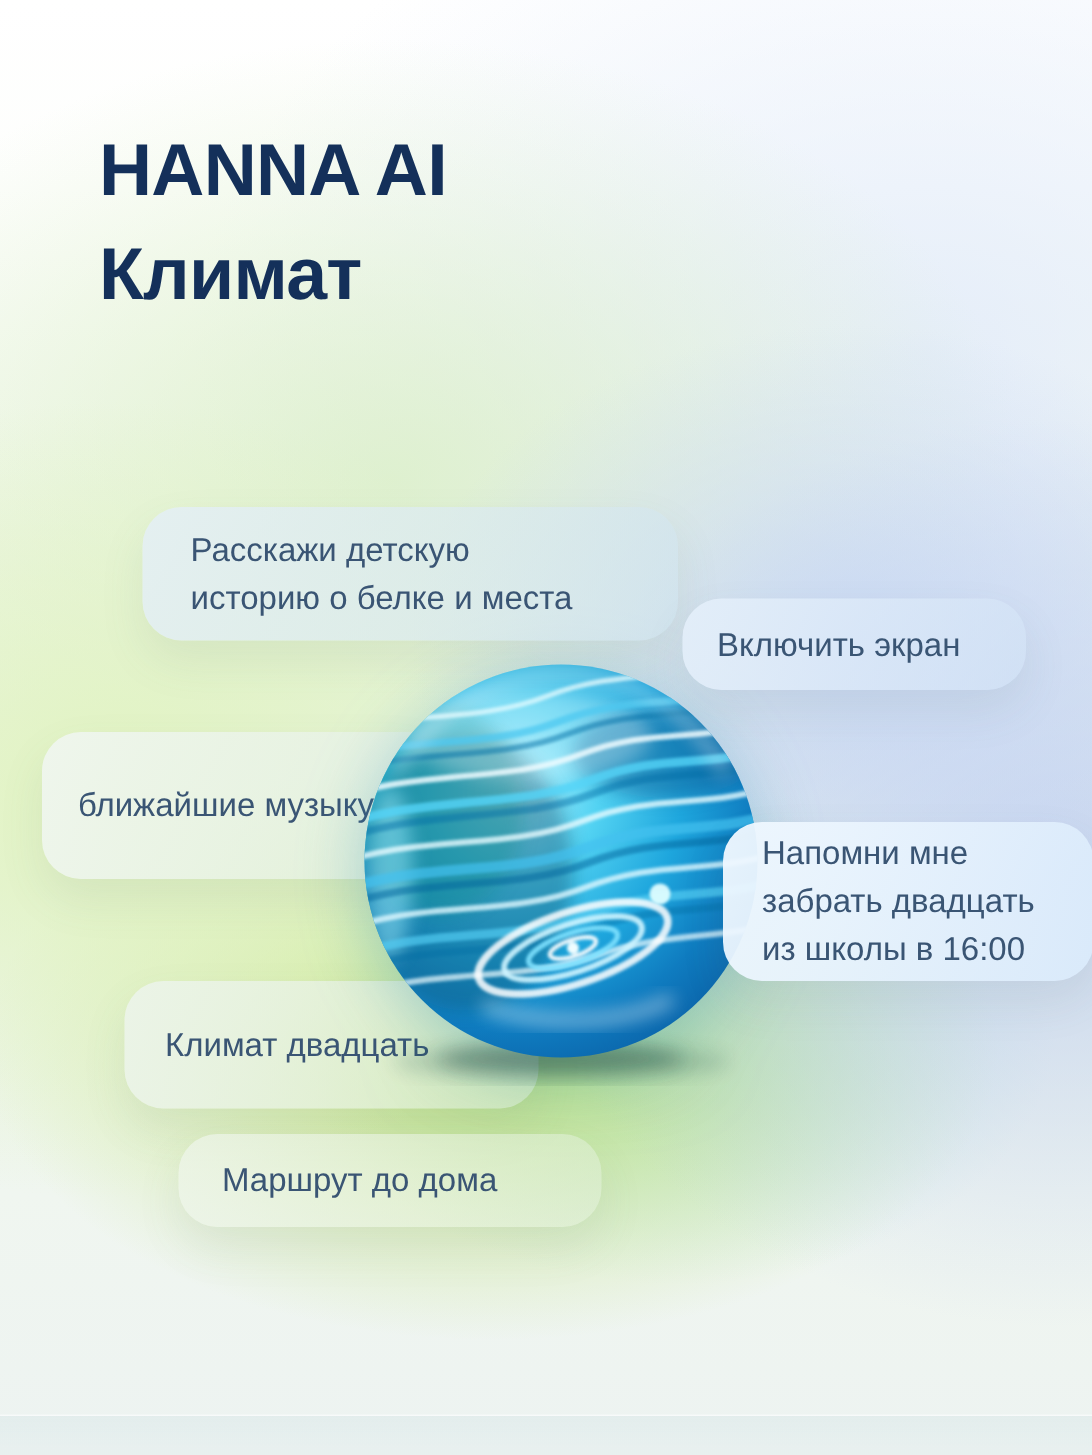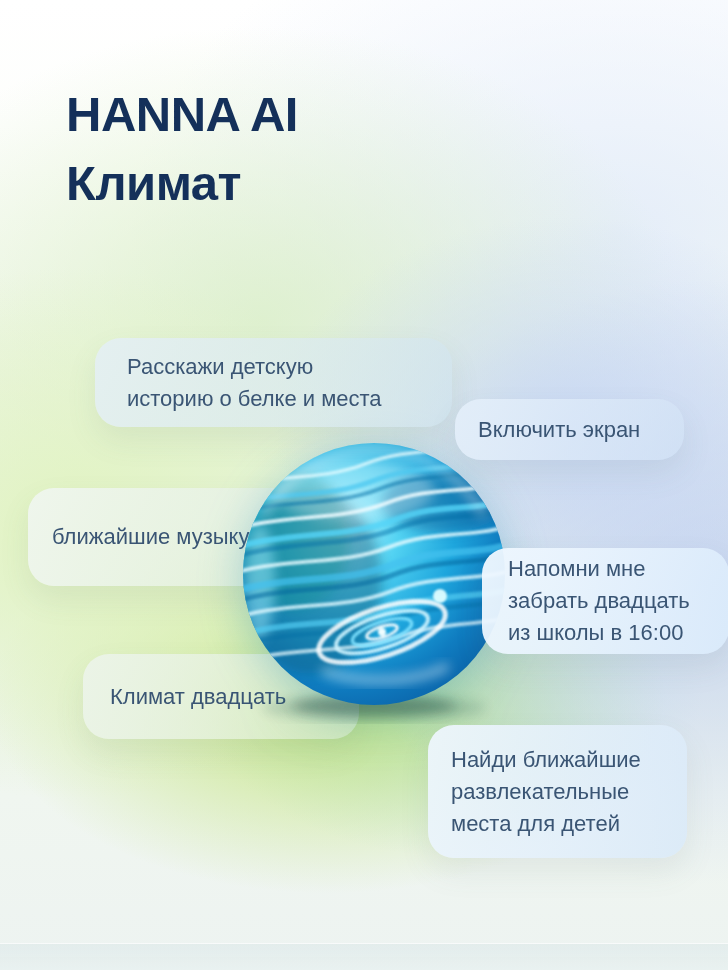--- a/index.html
+++ b/index.html
@@ -140,21 +140,19 @@
   <div class="bubble b4">
     <div class="line">Напомни мне</div>
     <div class="line">забрать двадцать</div>
     <div class="line">из школы в 16:00</div>
   </div>
 
   <div class="bubble b5">
     <div class="line">Климат двадцать</div>
   </div>
 
+  <div class="bubble b6">
+    <div class="line">Маршрут до дома</div>
+  </div>
 
-  <div class="bubble b7">
-    <div class="line">Найди ближайшие</div>
-    <div class="line">развлекательные</div>
-    <div class="line">места для детей</div>
-  </div>
 
   <div class="bottom-band"></div>
 </div>
 
 </body></html>

